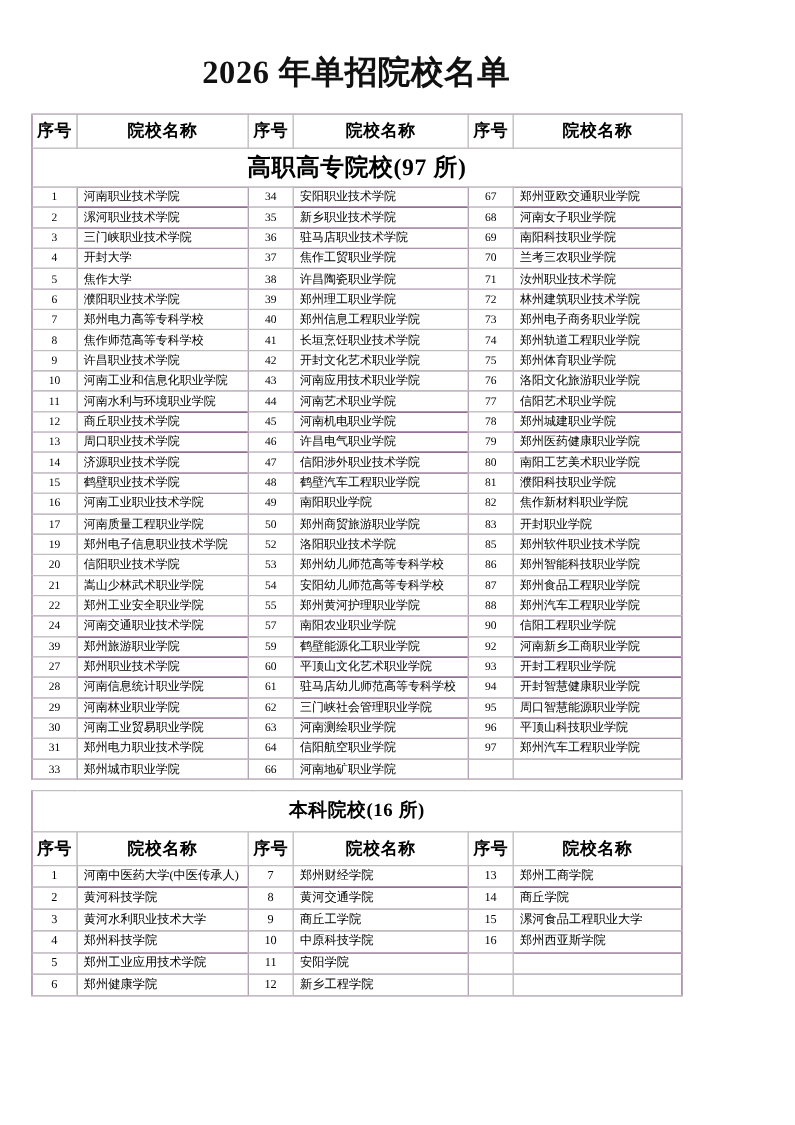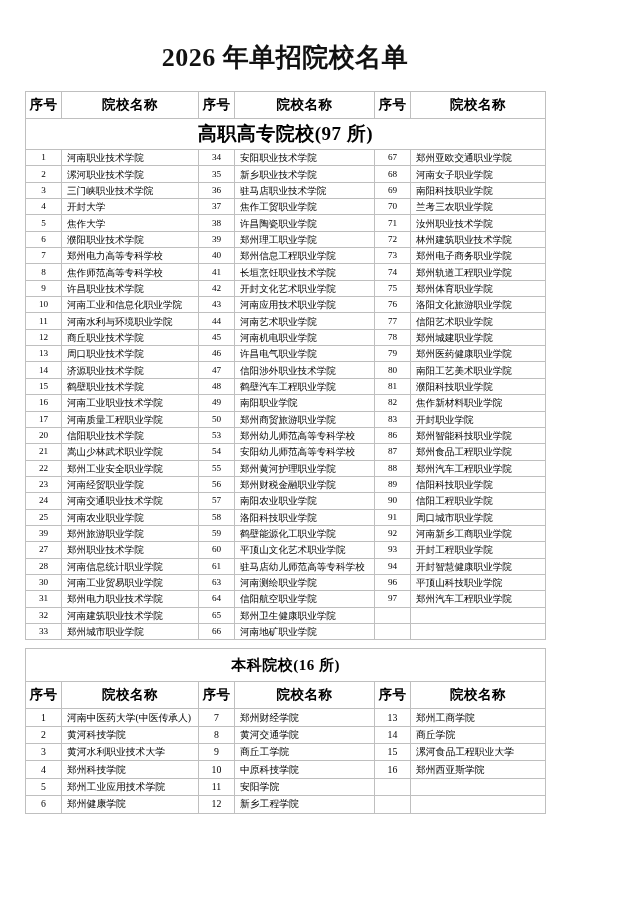--- a/index.html
+++ b/index.html
@@ -265,20 +265,28 @@
           </tr>
           <tr class="data-row">
             <td class="idx">17</td>
             <td class="name">河南质量工程职业学院</td>
             <td class="idx">50</td>
             <td class="name">郑州商贸旅游职业学院</td>
             <td class="idx">83</td>
             <td class="name">开封职业学院</td>
           </tr>
           <tr class="data-row">
+            <td class="idx">19</td>
+            <td class="name">郑州电子信息职业技术学院</td>
+            <td class="idx">52</td>
+            <td class="name">洛阳职业技术学院</td>
+            <td class="idx">85</td>
+            <td class="name">郑州软件职业技术学院</td>
+          </tr>
+          <tr class="data-row">
             <td class="idx">20</td>
             <td class="name">信阳职业技术学院</td>
             <td class="idx">53</td>
             <td class="name">郑州幼儿师范高等专科学校</td>
             <td class="idx">86</td>
             <td class="name">郑州智能科技职业学院</td>
           </tr>
           <tr class="data-row">
             <td class="idx">21</td>
             <td class="name">嵩山少林武术职业学院</td>
@@ -289,44 +297,28 @@
           </tr>
           <tr class="data-row">
             <td class="idx">22</td>
             <td class="name">郑州工业安全职业学院</td>
             <td class="idx">55</td>
             <td class="name">郑州黄河护理职业学院</td>
             <td class="idx">88</td>
             <td class="name">郑州汽车工程职业学院</td>
           </tr>
           <tr class="data-row">
-            <td class="idx">23</td>
-            <td class="name">河南经贸职业学院</td>
-            <td class="idx">56</td>
-            <td class="name">郑州财税金融职业学院</td>
-            <td class="idx">89</td>
-            <td class="name">信阳科技职业学院</td>
-          </tr>
-          <tr class="data-row">
             <td class="idx">24</td>
             <td class="name">河南交通职业技术学院</td>
             <td class="idx">57</td>
             <td class="name">南阳农业职业学院</td>
             <td class="idx">90</td>
             <td class="name">信阳工程职业学院</td>
           </tr>
           <tr class="data-row">
-            <td class="idx">25</td>
-            <td class="name">河南农业职业学院</td>
-            <td class="idx">58</td>
-            <td class="name">洛阳科技职业学院</td>
-            <td class="idx">91</td>
-            <td class="name">周口城市职业学院</td>
-          </tr>
-          <tr class="data-row">
             <td class="idx">39</td>
             <td class="name">郑州旅游职业学院</td>
             <td class="idx">59</td>
             <td class="name">鹤壁能源化工职业学院</td>
             <td class="idx">92</td>
             <td class="name">河南新乡工商职业学院</td>
           </tr>
           <tr class="data-row">
             <td class="idx">27</td>
             <td class="name">郑州职业技术学院</td>
@@ -337,42 +329,42 @@
           </tr>
           <tr class="data-row">
             <td class="idx">28</td>
             <td class="name">河南信息统计职业学院</td>
             <td class="idx">61</td>
             <td class="name">驻马店幼儿师范高等专科学校</td>
             <td class="idx">94</td>
             <td class="name">开封智慧健康职业学院</td>
           </tr>
           <tr class="data-row">
+            <td class="idx">29</td>
+            <td class="name">河南林业职业学院</td>
+            <td class="idx">62</td>
+            <td class="name">三门峡社会管理职业学院</td>
+            <td class="idx">95</td>
+            <td class="name">周口智慧能源职业学院</td>
+          </tr>
+          <tr class="data-row">
             <td class="idx">30</td>
             <td class="name">河南工业贸易职业学院</td>
             <td class="idx">63</td>
             <td class="name">河南测绘职业学院</td>
             <td class="idx">96</td>
             <td class="name">平顶山科技职业学院</td>
           </tr>
           <tr class="data-row">
             <td class="idx">31</td>
             <td class="name">郑州电力职业技术学院</td>
             <td class="idx">64</td>
             <td class="name">信阳航空职业学院</td>
             <td class="idx">97</td>
             <td class="name">郑州汽车工程职业学院</td>
-          </tr>
-          <tr class="data-row">
-            <td class="idx">32</td>
-            <td class="name">河南建筑职业技术学院</td>
-            <td class="idx">65</td>
-            <td class="name">郑州卫生健康职业学院</td>
-            <td class="idx"></td>
-            <td class="name"></td>
           </tr>
           <tr class="data-row">
             <td class="idx">33</td>
             <td class="name">郑州城市职业学院</td>
             <td class="idx">66</td>
             <td class="name">河南地矿职业学院</td>
             <td class="idx"></td>
             <td class="name"></td>
           </tr>
         </tbody>

